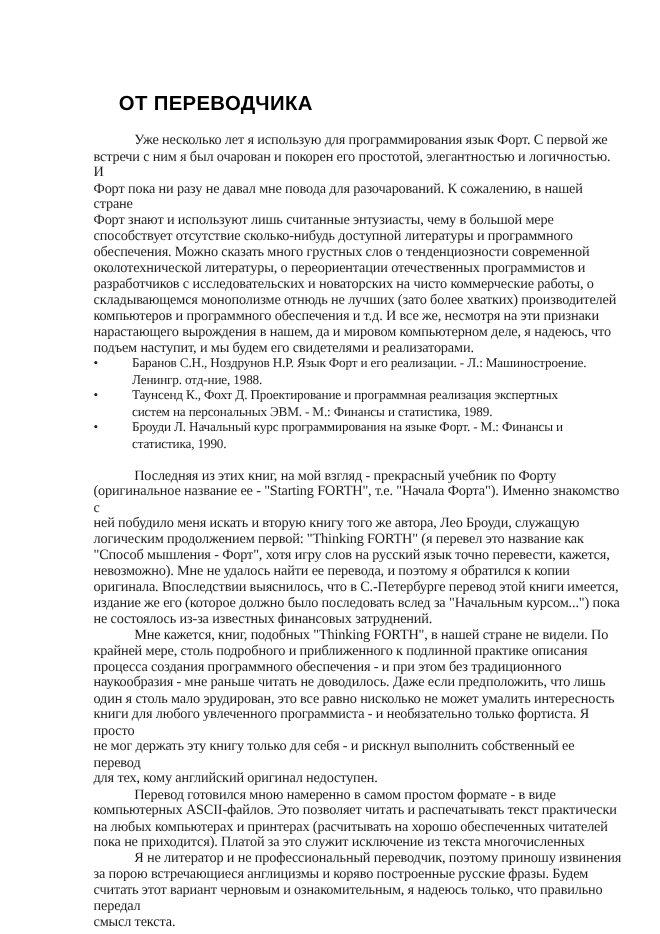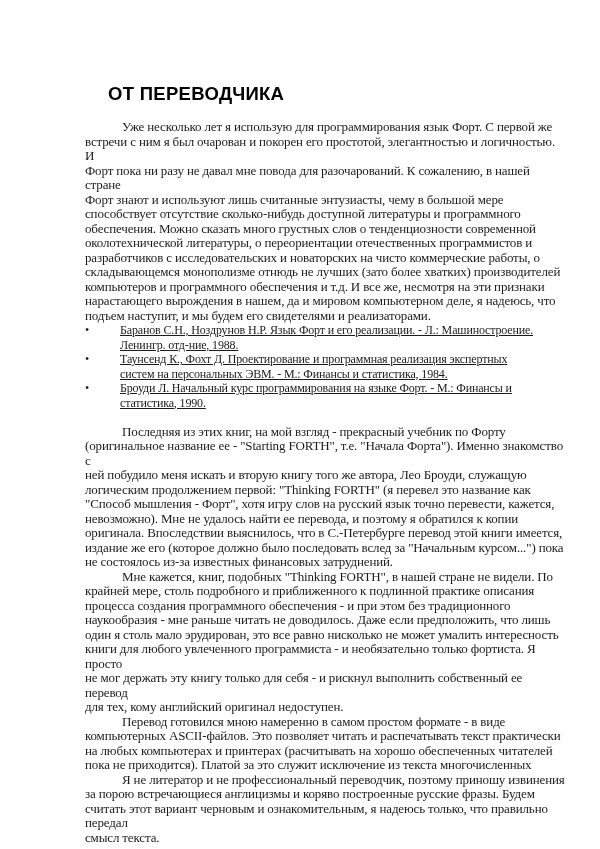--- a/index.html
+++ b/index.html
@@ -51,21 +51,20 @@
     display: flex;
     align-items: flex-start;
   }
   .book-marker {
     flex: 0 0 35px;
     width: 35px;
   }
   .book-text {
     white-space: pre-line;
     flex: 1 1 auto;
-    text-decoration: underline;
   }
 </style>
 </head>
 <body>
 
 <div class="page">
   <div class="content">
 
     <h1 class="doc-title">ОТ ПЕРЕВОДЧИКА</h1>
 
@@ -85,21 +84,21 @@
 
     <div class="book-list">
       <div class="book-item">
         <span class="book-marker">•</span>
         <span class="book-text">Баранов С.Н., Ноздрунов Н.Р. Язык Форт и его реализации. - Л.: Машиностроение.
 Ленингр. отд-ние, 1988.</span>
       </div>
       <div class="book-item">
         <span class="book-marker">•</span>
         <span class="book-text">Таунсенд К., Фохт Д. Проектирование и программная реализация экспертных
-систем на персональных ЭВМ. - М.: Финансы и статистика, 1984.</span>
+систем на персональных ЭВМ. - М.: Финансы и статистика, 1989.</span>
       </div>
       <div class="book-item">
         <span class="book-marker">•</span>
         <span class="book-text">Броуди Л. Начальный курс программирования на языке Форт. - М.: Финансы и
 статистика, 1990.</span>
       </div>
     </div>
 
     <p class="para gap-before">Последняя из этих книг, на мой взгляд - прекрасный учебник по Форту
 (оригинальное название ее - "Starting FORTH", т.е. "Начала Форта"). Именно знакомство с

